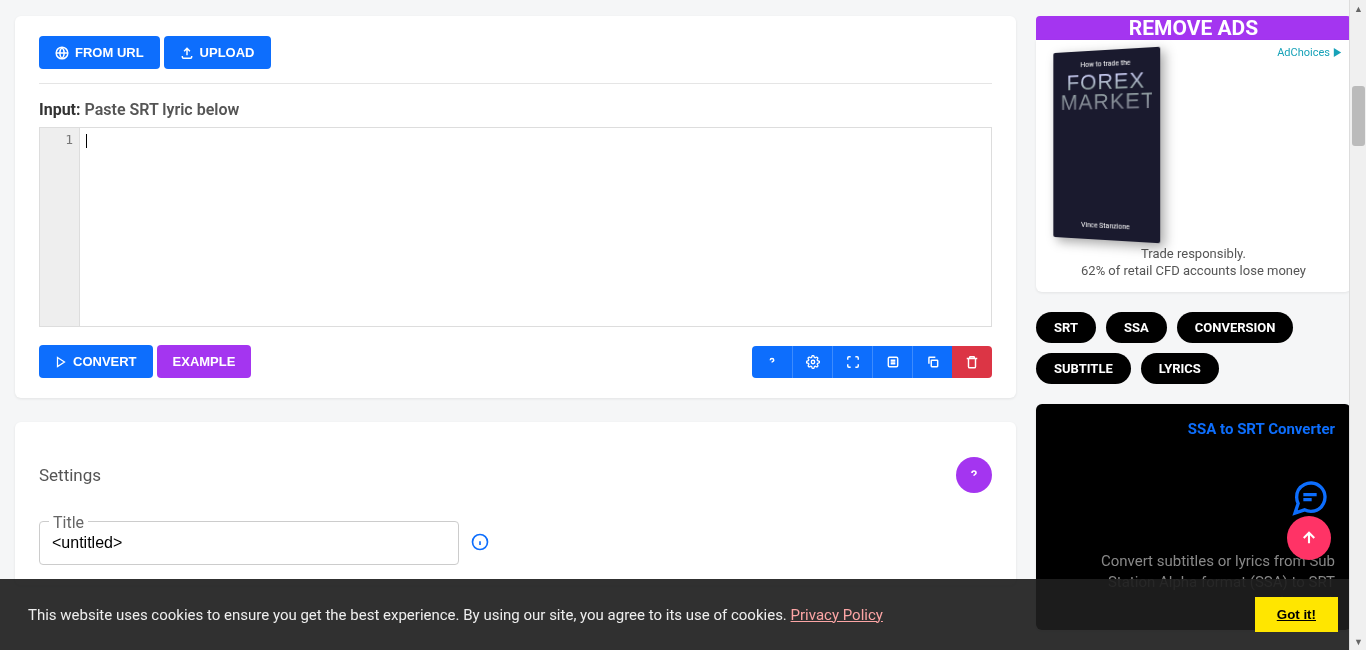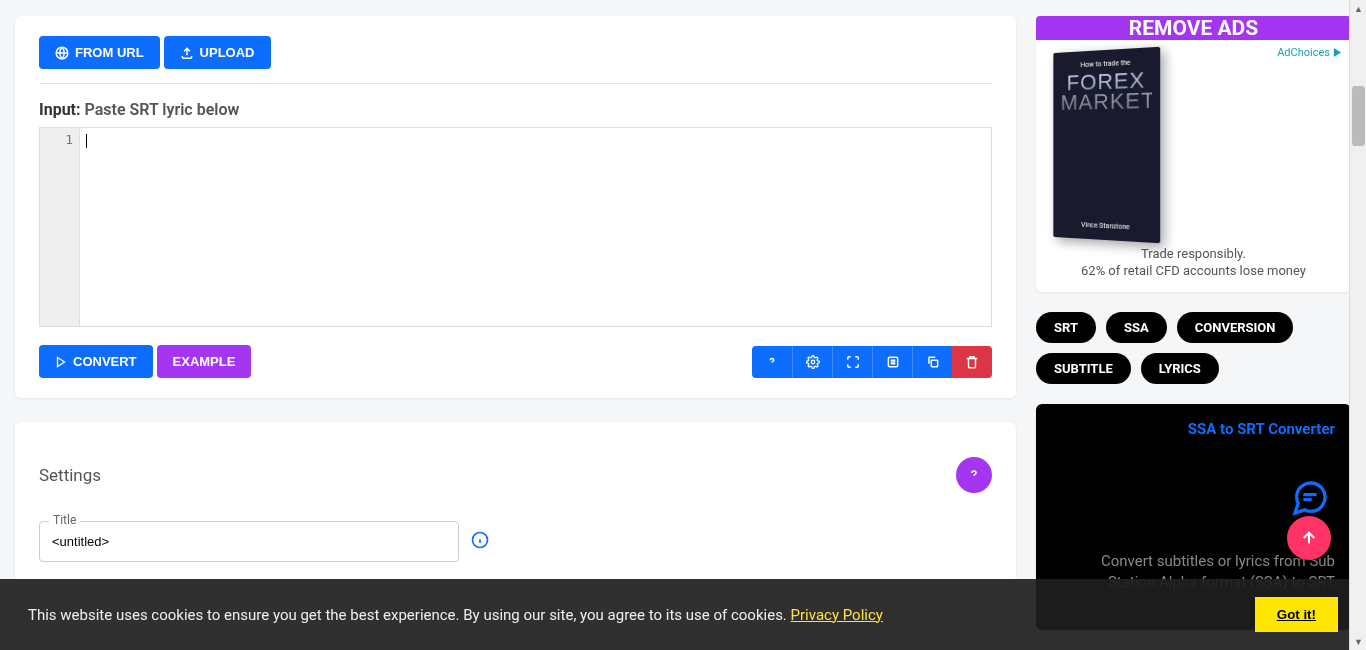--- a/index.html
+++ b/index.html
@@ -110,25 +110,25 @@
     display:flex; align-items:center; justify-content:center;
     cursor:pointer;
   }
   .title-field-wrap { display:flex; align-items:center; gap:12px; }
   .title-field {
     position: relative;
     width: 420px;
   }
   .title-field label {
     position:absolute; top:-8px; left:10px; background:#fff; padding:0 4px;
-    font-size:12px; color:#666;
+    font-size:16px; color:#666;
   }
   .title-field input {
     width:100%; padding:12px 12px; border:1px solid #ccc; border-radius:4px;
-    font-size:13px;
+    font-size:16px;
   }
   .info-icon { color:#0d6efd; cursor:pointer; }
 
   .remove-ads {
     background: #a435f0;
     color: #fff;
     text-align: center;
     padding: 0;
     font-weight: 700;
     border-radius: 4px 4px 0 0;
@@ -178,21 +178,21 @@
   .related-title { color:#0d6efd; font-weight:700; font-size:15px; margin-bottom:40px; cursor:pointer;}
   .chat-icon { color:#0d6efd; margin-bottom:30px;}
   .related-desc { color:#888; font-size:15px; line-height:1.4; filter: blur(0.3px);}
 
   .cookie-bar {
     position:fixed; bottom:0; left:0; right:0;
     background: rgba(30,30,30,0.92); color:#eee;
     padding:18px 28px; display:flex; align-items:center; justify-content:space-between;
     font-size:15px;
   }
-  .cookie-bar a { color:#fde047; text-decoration:underline; }
+  .cookie-bar a { color:#fca5a5; text-decoration:underline; }
   .gotit {
     background:#ffe600; color:#000; font-weight:700;
     padding:10px 22px; border:none; cursor:pointer;
     text-decoration: underline;
     text-align: center;
   }
 
   .scroll-top {
     position:fixed; right:35px; bottom:90px;
     width:44px; height:44px; border-radius:50%;

